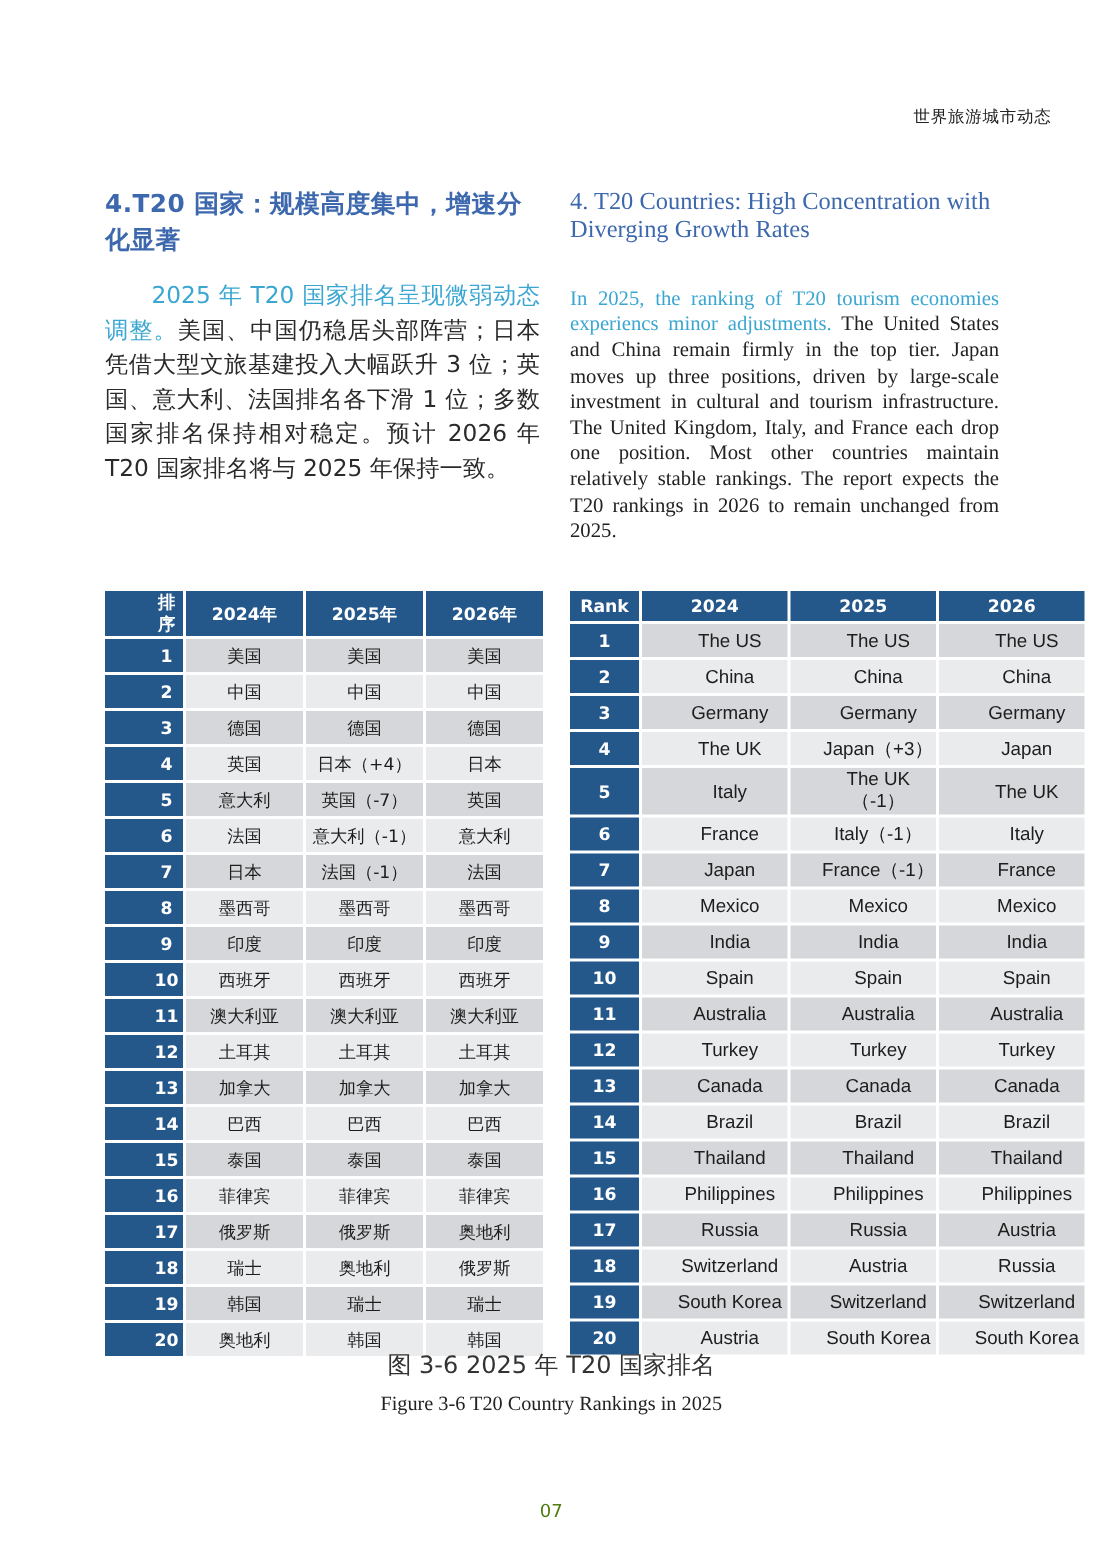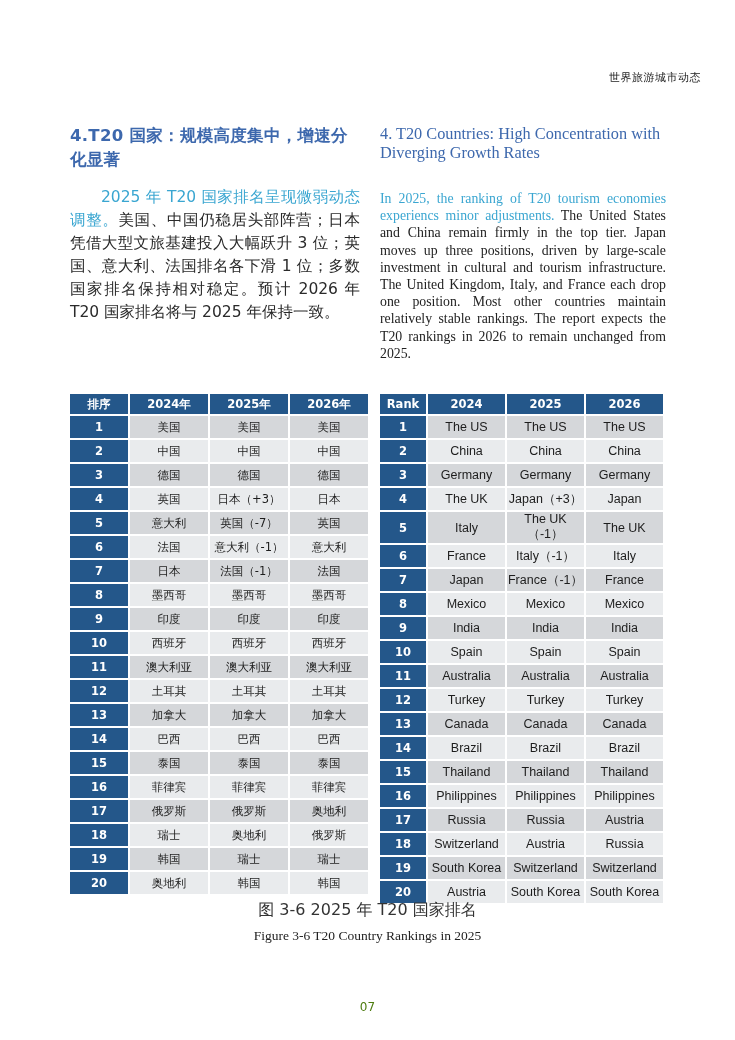--- a/index.html
+++ b/index.html
@@ -14,23 +14,23 @@
   .p-en { position:absolute; left:380px; top:190px; width:286px; font-family:"Liberation Serif", serif; font-size:13.8px; line-height:17.2px; color:#222; margin:0; text-align:justify; }
   .hl { color:#3aa6d1; }
   table.rank { position:absolute; border-collapse:separate; border-spacing:2px; top:392px; font-size:11.5px; }
   table.rank.left { left:68px; }
   table.rank.right { left:378px; }
   table.rank th { background:#24578a; color:#fff; font-weight:bold; height:20px; padding:0; text-align:center; font-size:11.5px; }
   table.rank td { height:22px; padding:0; text-align:center; color:#1d1d1d; }
   table.rank td.rk { background:#24578a; color:#fff; font-weight:bold; }
   table.rank tr:nth-child(odd) td.v { background:#d5d7da; }
   table.rank tr:nth-child(even) td.v { background:#e9ebed; }
-  table.left .c0 { width:58px; } table.left .c1, table.left .c2, table.left .c3 { width:78px; }
+  table.left .c0 { width:22px;padding-left:30px; } table.left .c1, table.left .c2, table.left .c3 { width:78px; }
   table.right .c0 { width:46px; } table.right .c1, table.right .c2, table.right .c3 { width:77px; }
-  table.right td.v { font-family:"Liberation Sans", sans-serif; font-size:12.5px; }
+  table.right td.v { font-family:"Liberation Sans", sans-serif; font-size:12.5px;padding-left:20px; }
   .cap-zh { position:absolute; top:900px; left:0; width:735px; text-align:center; font-size:16px; color:#333; }
   .cap-en { position:absolute; top:928px; left:0; width:735px; text-align:center; font-family:"Liberation Serif", serif; font-size:13.5px; color:#222; }
   .page-num { position:absolute; top:1000px; left:0; width:735px; text-align:center; font-size:12px; color:#4d7c0f; }
 </style>
 </head>
 <body>
 
 <div class="running-head">世界旅游城市动态</div>
 
 <div class="col col-left">
@@ -68,21 +68,21 @@
       </tr>
       <tr>
         <td class="rk c0">3</td>
         <td class="v c1">德国</td>
         <td class="v c2">德国</td>
         <td class="v c3">德国</td>
       </tr>
       <tr>
         <td class="rk c0">4</td>
         <td class="v c1">英国</td>
-        <td class="v c2">日本（+3）</td>
+        <td class="v c2">日本（+4）</td>
         <td class="v c3">日本</td>
       </tr>
       <tr>
         <td class="rk c0">5</td>
         <td class="v c1">意大利</td>
         <td class="v c2">英国（-7）</td>
         <td class="v c3">英国</td>
       </tr>
       <tr>
         <td class="rk c0">6</td>

